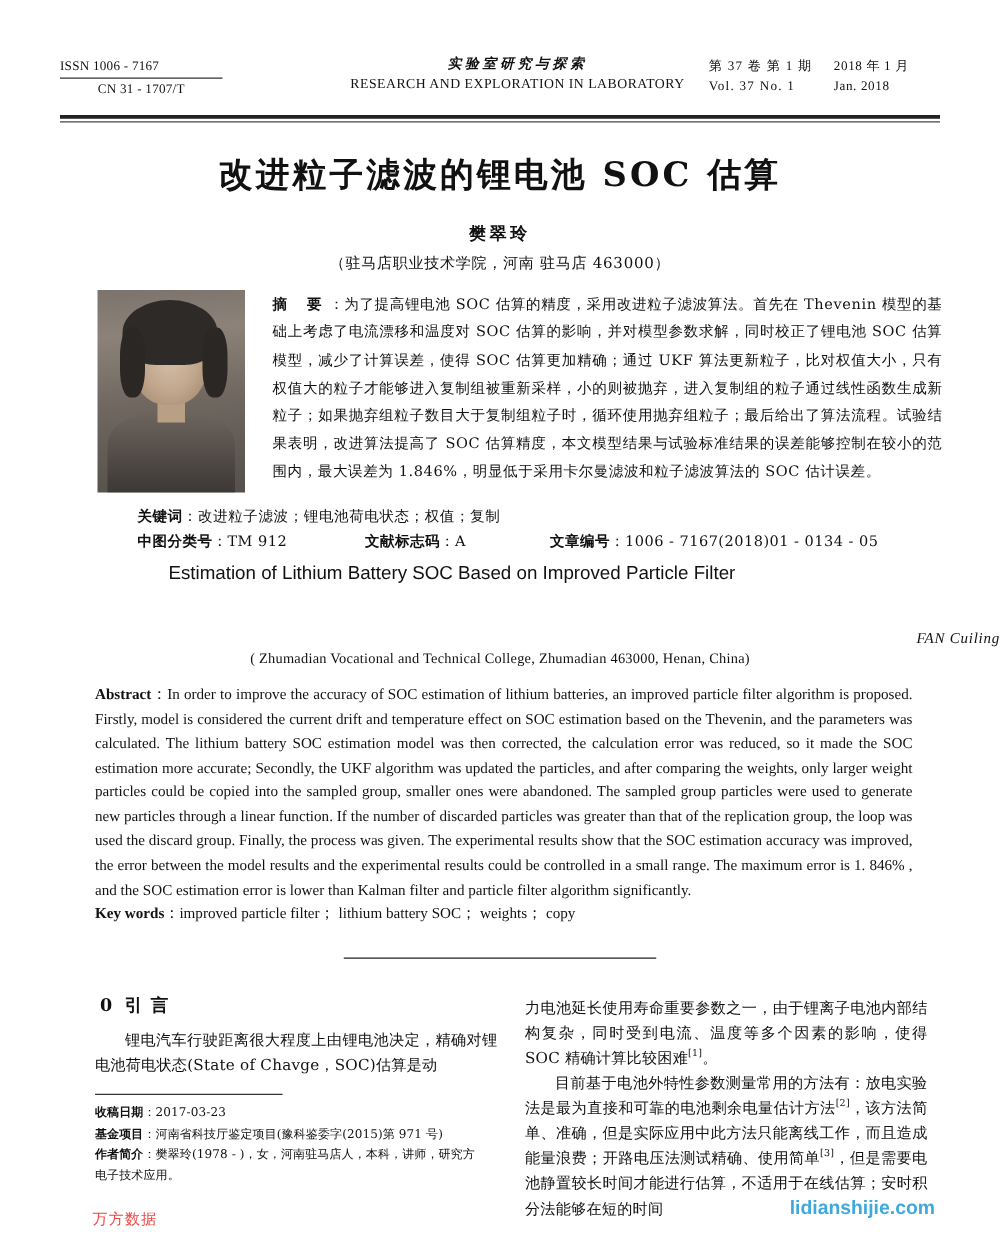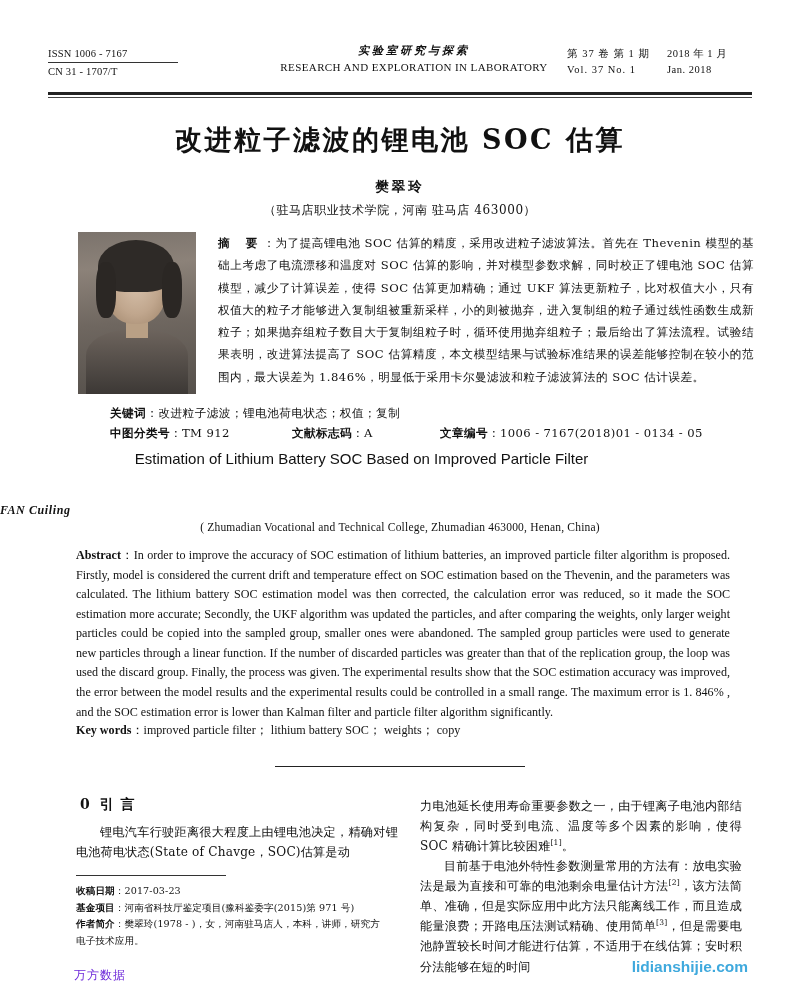--- a/index.html
+++ b/index.html
@@ -42,20 +42,21 @@
     letter-spacing: 0.2px;
   }
   .issn-line1 {
     border-bottom: 1px solid #333;
     padding-bottom: 1px;
     white-space: nowrap;
   }
   .issn-line2 {
     padding-top: 1px;
     white-space: nowrap;
+    text-align: center;
   }
   .journal-block {
     position: absolute;
     left: 196px;
     top: 0;
     width: 340px;
     text-align: center;
   }
   .journal-cn {
     font-family: "DejaVu Serif", serif;
@@ -257,25 +258,25 @@
     font-family: "Liberation Sans", sans-serif;
     font-size: 15px;
     letter-spacing: 0px;
     white-space: nowrap;
   }
   .author-en {
     position: absolute;
     left: 0;
     top: 503px;
     width: 800px;
-    text-align: left;
+    text-align: right;
     font-family: "Liberation Serif", serif;
     font-size: 12px;
     font-style: italic;
-    font-weight: bold;
+    font-weight: normal;
     letter-spacing: 0.6px;
   }
   .affil-en {
     position: absolute;
     left: 0;
     top: 521px;
     width: 800px;
     text-align: center;
     font-family: "Liberation Serif", serif;
     font-size: 11.5px;
@@ -365,21 +366,21 @@
   }
   sup { font-size: 7.6px; vertical-align: super; }
 
   
   .wanfang {
     position: absolute;
     left: 74px;
     bottom: 16px;
     font-family: "DejaVu Serif", serif;
     font-size: 12px;
-    color: #6d28d9;
+    color: #ef4444;
     letter-spacing: 1px;
   }
   .watermark {
     position: absolute;
     right: 52px;
     bottom: 24px;
     font-family: "Liberation Sans", sans-serif;
     font-size: 15.5px;
     font-weight: bold;
     color: #3fa9dd;

